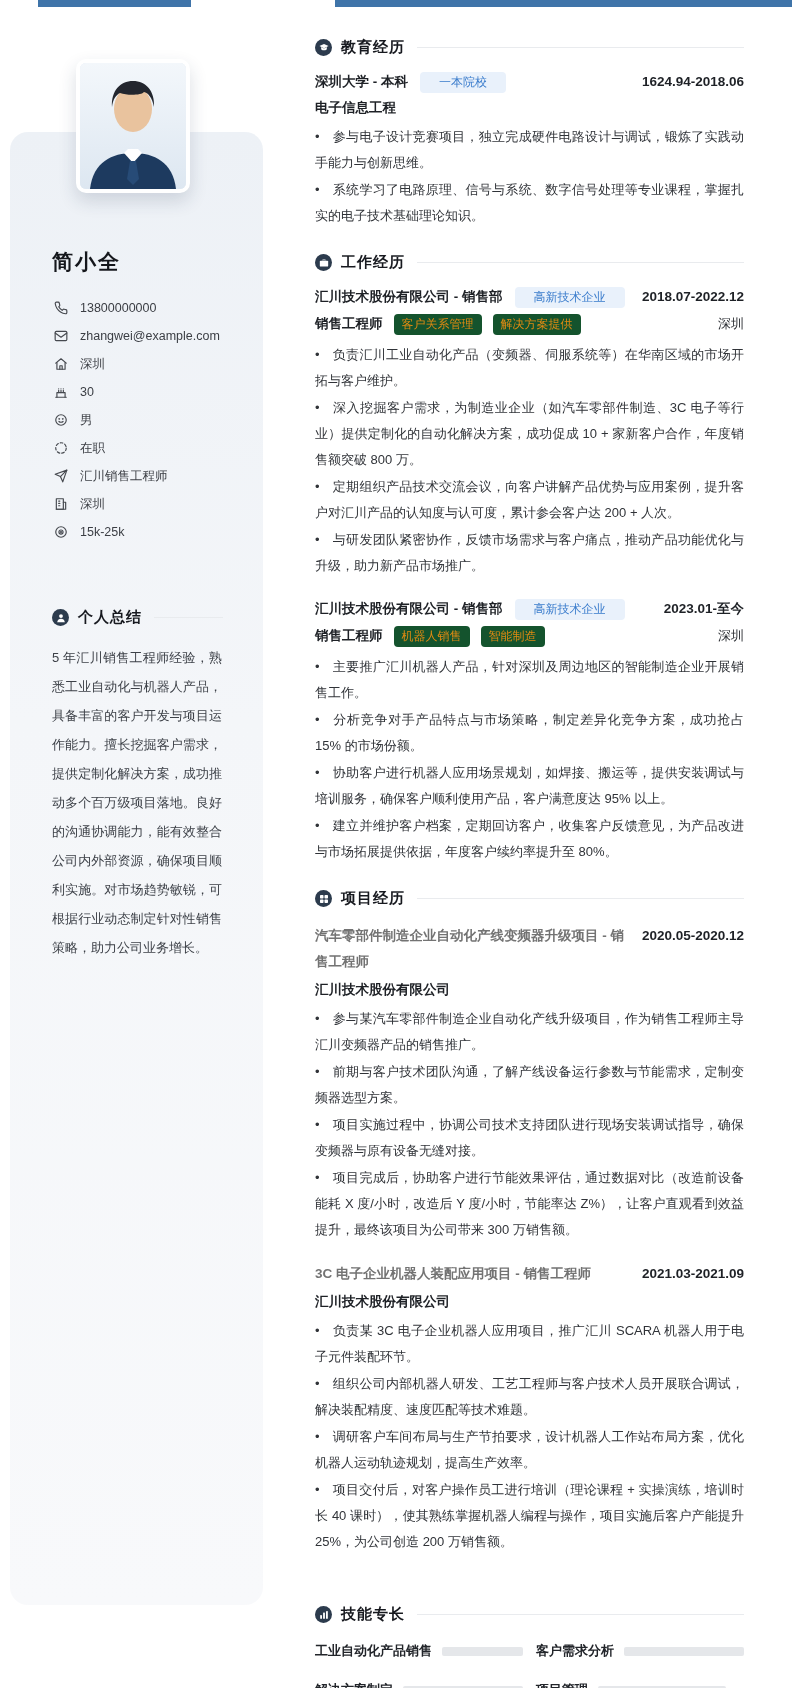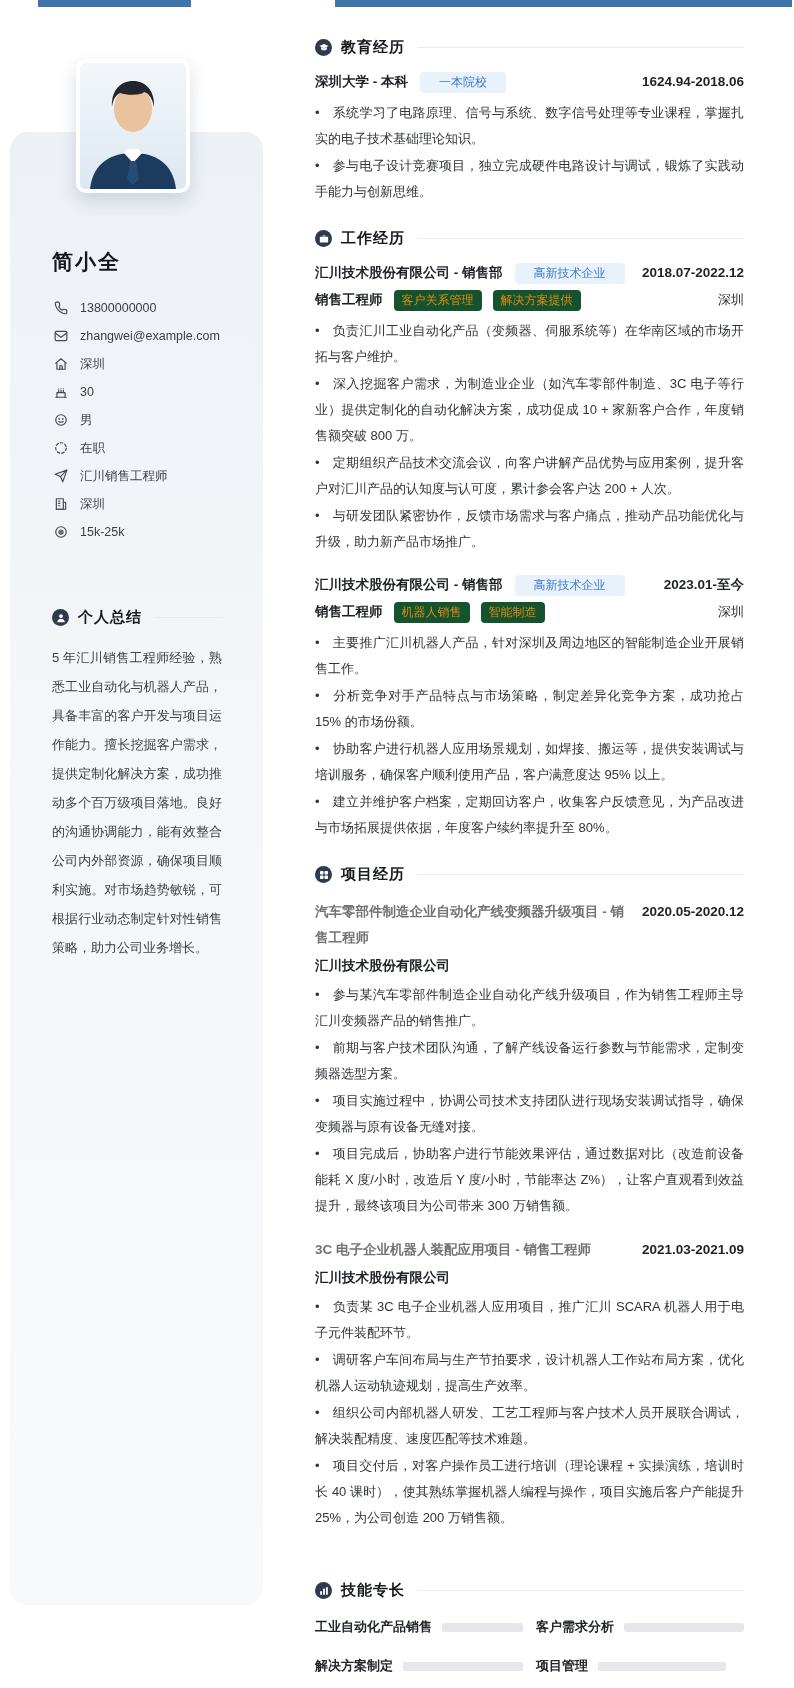--- a/index.html
+++ b/index.html
@@ -199,23 +199,24 @@
           </svg>
         </span>
       <span class="sec-text">教育经历</span>
       <span class="sec-line"></span>
     </div>
     <div class="head">
       <span class="h-name">深圳大学 - 本科</span>
       <span class="badge">一本院校</span>
       <span class="h-date">1624.94-2018.06</span>
     </div>
+    <div class="sub bold-row">电子信息工程</div>
     <div class="bullets">
+      <p class="b">参与电子设计竞赛项目，独立完成硬件电路设计与调试，锻炼了实践动手能力与创新思维。</p>
       <p class="b">系统学习了电路原理、信号与系统、数字信号处理等专业课程，掌握扎实的电子技术基础理论知识。</p>
-      <p class="b">参与电子设计竞赛项目，独立完成硬件电路设计与调试，锻炼了实践动手能力与创新思维。</p>
     </div>
   </section>
 
   <section class="section">
     <div class="sec-title-row">
       <span class="sec-badge">
           <svg viewBox="0 0 12 12" fill="#fff">
             <path d="M4.2 3V1.8h3.6V3h-1.2V2.4H5.4V3Z"></path>
             <rect x="1" y="3.2" width="10" height="7" rx="1"></rect>
           </svg>
@@ -294,22 +295,22 @@
     </div>
 
     <div class="proj">
       <div class="head">
         <span class="p-title">3C 电子企业机器人装配应用项目 - 销售工程师</span>
         <span class="h-date">2021.03-2021.09</span>
       </div>
       <div class="sub bold-row">汇川技术股份有限公司</div>
       <div class="bullets">
         <p class="b">负责某 3C 电子企业机器人应用项目，推广汇川 SCARA 机器人用于电子元件装配环节。</p>
+        <p class="b">组织公司内部机器人研发、工艺工程师与客户技术人员开展联合调试，解决装配精度、速度匹配等技术难题。</p>
         <p class="b">调研客户车间布局与生产节拍要求，设计机器人工作站布局方案，优化机器人运动轨迹规划，提高生产效率。</p>
-        <p class="b">组织公司内部机器人研发、工艺工程师与客户技术人员开展联合调试，解决装配精度、速度匹配等技术难题。</p>
         <p class="b">项目交付后，对客户操作员工进行培训（理论课程 + 实操演练，培训时长 40 课时），使其熟练掌握机器人编程与操作，项目实施后客户产能提升 25%，为公司创造 200 万销售额。</p>
       </div>
     </div>
   </section>
 
   <section class="section skills">
     <div class="sec-title-row">
       <span class="sec-badge">
           <svg viewBox="0 0 12 12" fill="#fff">
             <rect x="1.4" y="6" width="2.2" height="4.6" rx="0.5"></rect>

